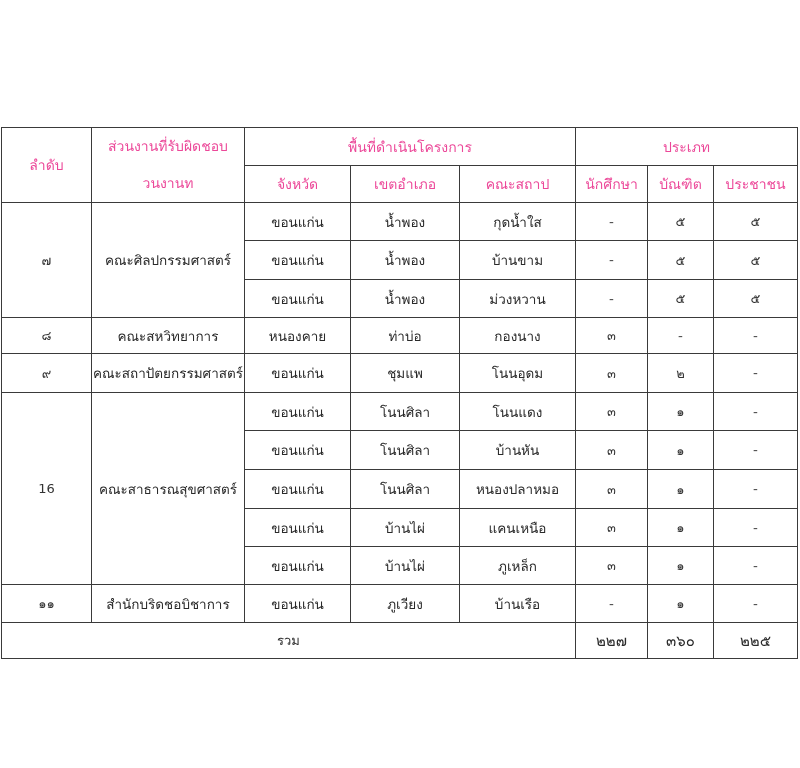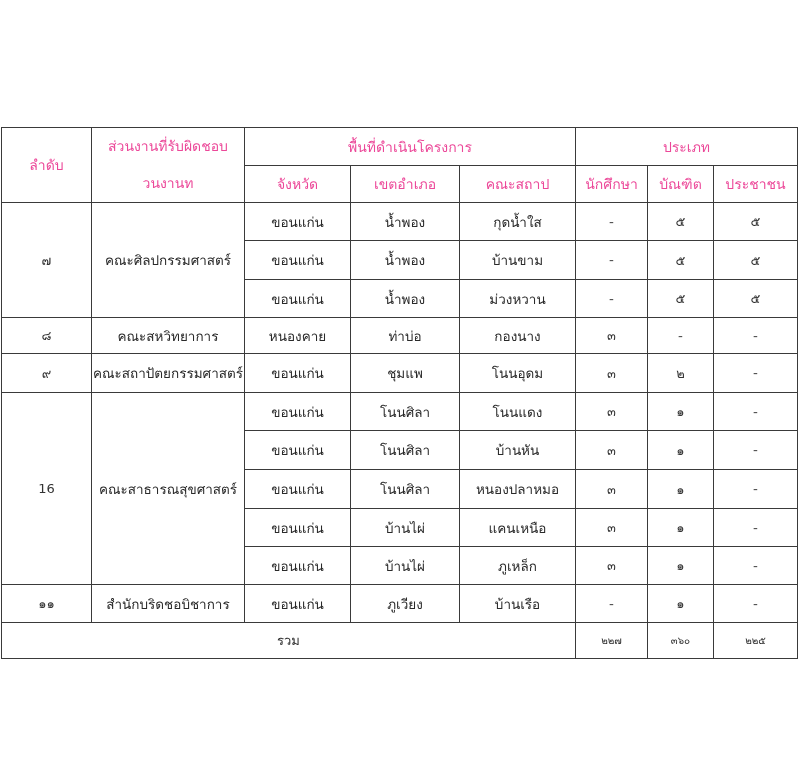--- a/index.html
+++ b/index.html
@@ -71,21 +71,21 @@
       color: #555;
     }
     td.sum-label {
       font-weight: bold;
       font-size: 13px;
       padding-left: 40px;
       margin-top: 7px;
     }
     td.sum-val {
       font-weight: bold;
-      font-size: 10px;
+      font-size: 15px;
       margin-top: 14px;
     }
   </style>
 </head>
 <body>
 
 <div class="page">
   <table class="doc-table">
     <colgroup>
       <col style="width:90px">

